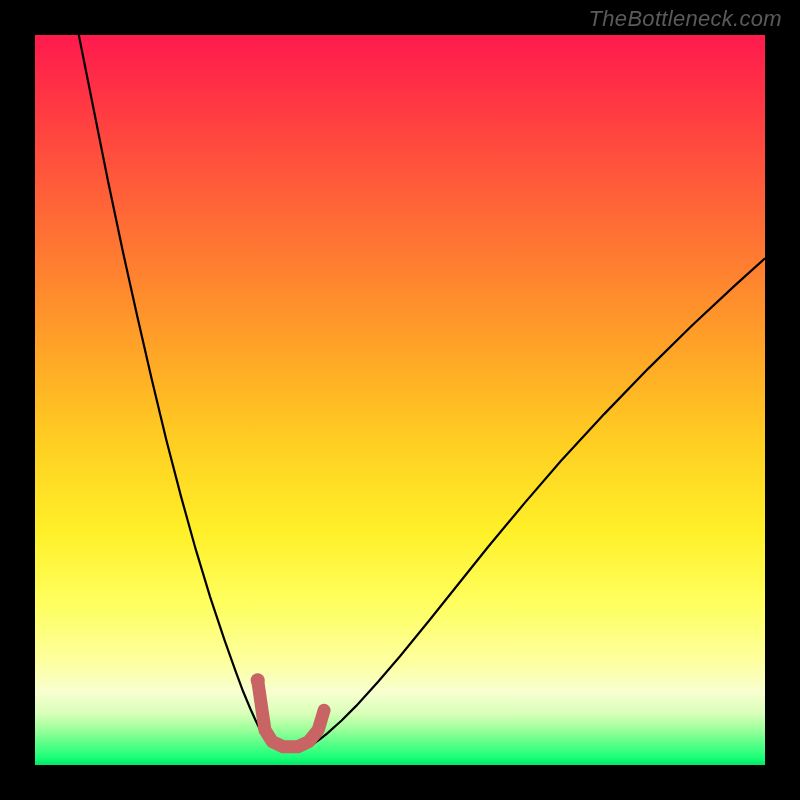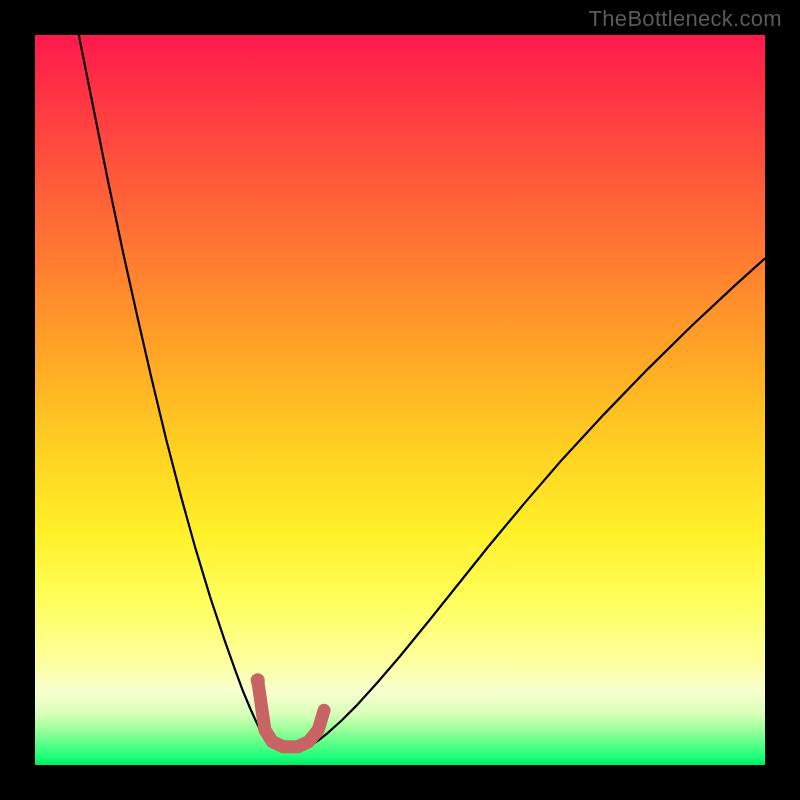--- a/index.html
+++ b/index.html
@@ -11,20 +11,21 @@
     overflow: hidden;
     font-family: Arial, Helvetica, sans-serif;
   }
   .frame {
     position: absolute;
     left: 0;
     top: 0;
     width: 800px;
     height: 800px;
     background: #000;
+    font-style: italic;
   }
   .plot-area {
     position: absolute;
     left: 35px;
     top: 35px;
     width: 730px;
     height: 730px;
     overflow: hidden;
   }
   .gradient-bg {

